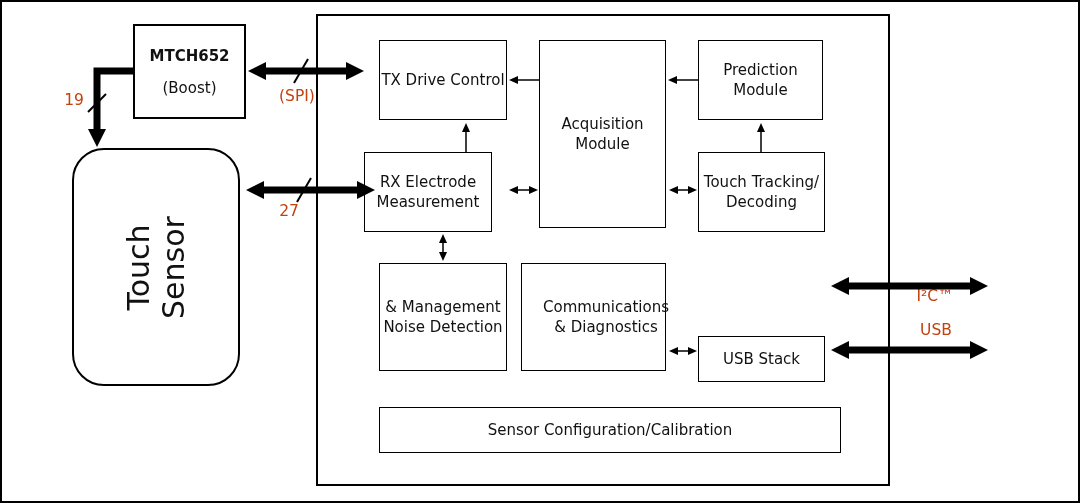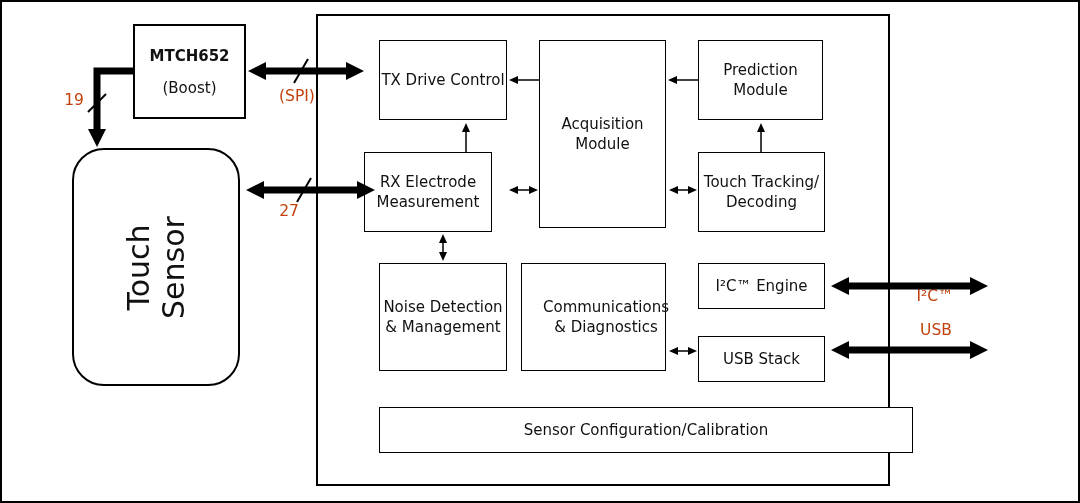--- a/index.html
+++ b/index.html
@@ -27,21 +27,21 @@
   }
   #tx-drive        { left: 379px; top: 40px;  width: 128px; height: 80px; }
   #acquisition     { left: 539px; top: 40px;  width: 127px; height: 188px; }
   #prediction      { left: 698px; top: 40px;  width: 125px; height: 80px; }
   #rx-electrode    { left: 364px; top: 152px; width: 128px; height: 80px; }
   #touch-tracking  { left: 698px; top: 152px; width: 127px; height: 80px; }
   #noise           { left: 379px; top: 263px; width: 128px; height: 108px; }
   #comms           { left: 521px; top: 263px; width: 145px; height: 108px; padding-left: 25px; }
   #i2c-engine      { left: 698px; top: 263px; width: 127px; height: 46px; }
   #usb-stack       { left: 698px; top: 336px; width: 127px; height: 46px; }
-  #sensor-config   { left: 379px; top: 407px; width: 534px; height: 46px; }
+  #sensor-config   { left: 379px; top: 407px; width: 462px; height: 46px; }
 
   #mtch652 {
     position: absolute; left: 133px; top: 24px; width: 113px; height: 95px;
     border: 2px solid #000; box-sizing: border-box; background: #fff;
     display: flex; flex-direction: column; align-items: center; justify-content: center;
     gap: 14px; text-align: center;
   }
   .mtch-title { font-weight: bold; font-size: 15px; }
   .mtch-sub   { font-size: 15px; }
 
@@ -109,32 +109,29 @@
     <span>RX Electrode</span>
     <span>Measurement</span>
   </div>
 
   <div class="block" id="touch-tracking">
     <span>Touch Tracking/</span>
     <span>Decoding</span>
   </div>
 
   <div class="block" id="noise">
+    <span>&amp; Management</span>
     <span>Noise Detection</span>
-    <span>&amp; Management</span>
   </div>
 
   <div class="block" id="comms">
     <span>Communications</span>
     <span>&amp; Diagnostics</span>
   </div>
 
-  <div class="block" id="i2c-engine">
-    <span>I²C™ Engine</span>
-  </div>
 
   <div class="block" id="usb-stack">
     <span>USB Stack</span>
   </div>
 
   <div class="block" id="sensor-config">
     <span>Sensor Configuration/Calibration</span>
   </div>
 
   <div class="bus-label" id="label-19">19</div>

